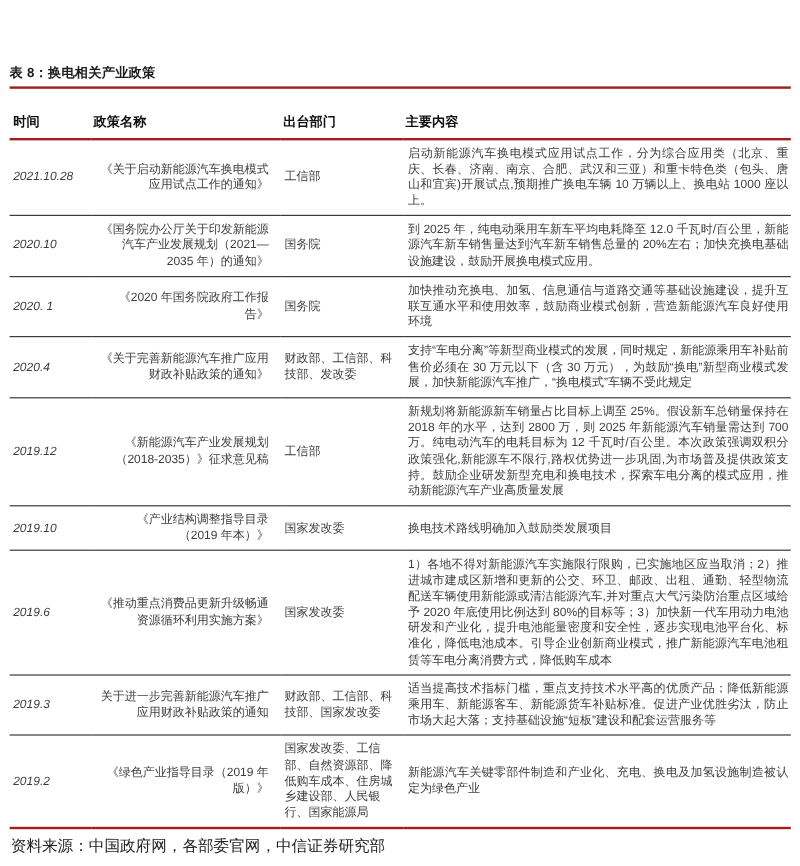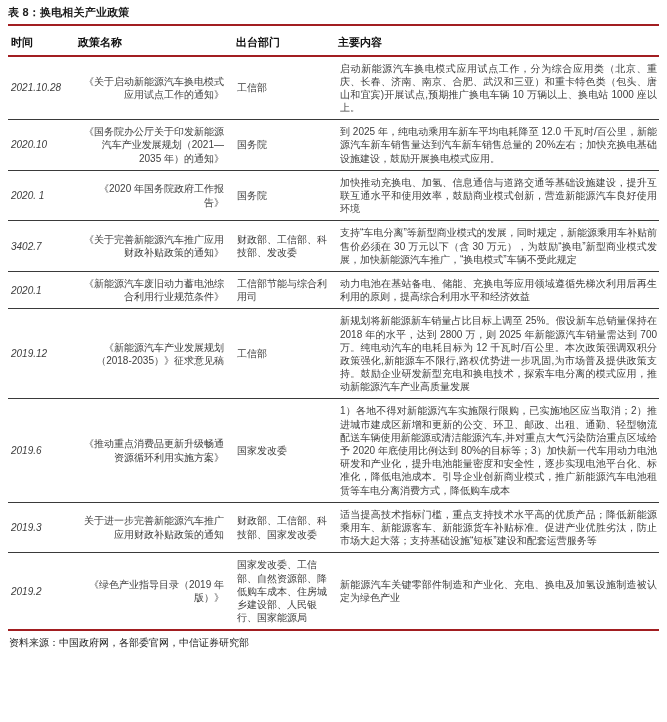--- a/index.html
+++ b/index.html
@@ -6,26 +6,26 @@
   * { margin: 0; padding: 0; box-sizing: border-box; }
   html, body { background: #ffffff; }
   body {
     width: 667px; height: 722px; overflow: hidden;
     font-family: "Liberation Sans", "DejaVu Sans", sans-serif;
     color: var(--ink);
   }
   .page { padding: 4px 8px 0 8px; }
   .doc-title {
     font-size: 11px; font-weight: bold; color: #1c1c1c;
-    padding: 1px 0 4px 0; letter-spacing: 0.2px;
+    padding: 1px 0 4px 0; letter-spacing: 0.2px; margin-top: 48px;
   }
   .title-rule { border: none; border-top: 2px solid var(--accent); }
   table.policy-table {
     width: 100%; border-collapse: collapse; table-layout: fixed;
-    font-size: 10px; line-height: 1.32; margin-top: 4px;
+    font-size: 10px; line-height: 1.32; margin-top: 16px;
   }
   col.c1 { width: 68px; }
   col.c2 { width: 158px; }
   col.c3 { width: 102px; }
   thead th {
     font-size: 11px; font-weight: bold; color: #111;
     text-align: left; padding: 5px 2px 5px 2px;
     border-bottom: 2px solid var(--accent);
   }
   thead th.h-time { padding-left: 3px; }
@@ -33,21 +33,21 @@
     padding: 5px 3px; vertical-align: middle;
     border-bottom: 1px solid var(--sep);
     color: #3d3d3d;
   }
   tbody tr:last-child td { border-bottom: 2px solid var(--accent); }
   td.c-time { padding-left: 3px; color: #3d3d3d; font-style: italic; }
   td.c-policy { text-align: right; padding-left: 6px; padding-right: 10px; }
   td.c-dept { padding-right: 8px; }
   td.c-content { text-align: justify; padding-left: 4px; padding-right: 2px; }
   .source-note {
-    font-size: 10px; color: #222; padding: 5px 0 0 1px;
+    font-size: 13px; color: #222; padding: 5px 0 0 1px;
   }
 </style>
 </head>
 <body>
 
 <div class="page">
 
   <div class="doc-title">表 8：换电相关产业政策</div>
   <hr class="title-rule">
 
@@ -79,36 +79,36 @@
     <td class="c-dept">国务院</td>
     <td class="c-content">到 2025 年，纯电动乘用车新车平均电耗降至 12.0 千瓦时/百公里，新能源汽车新车销售量达到汽车新车销售总量的 20%左右；加快充换电基础设施建设，鼓励开展换电模式应用。</td>
   </tr>
         <tr>
     <td class="c-time">2020. 1</td>
     <td class="c-policy">《2020 年国务院政府工作报告》</td>
     <td class="c-dept">国务院</td>
     <td class="c-content">加快推动充换电、加氢、信息通信与道路交通等基础设施建设，提升互联互通水平和使用效率，鼓励商业模式创新，营造新能源汽车良好使用环境</td>
   </tr>
         <tr>
-    <td class="c-time">3402.7</td>
+    <td class="c-time">2020.4</td>
     <td class="c-policy">《关于完善新能源汽车推广应用财政补贴政策的通知》</td>
     <td class="c-dept">财政部、工信部、科技部、发改委</td>
     <td class="c-content">支持“车电分离”等新型商业模式的发展，同时规定，新能源乘用车补贴前售价必须在 30 万元以下（含 30 万元），为鼓励“换电”新型商业模式发展，加快新能源汽车推广，“换电模式”车辆不受此规定</td>
-  </tr>
-        <tr>
-    <td class="c-time">2020.1</td>
-    <td class="c-policy">《新能源汽车废旧动力蓄电池综合利用行业规范条件》</td>
-    <td class="c-dept">工信部节能与综合利用司</td>
-    <td class="c-content">动力电池在基站备电、储能、充换电等应用领域遵循先梯次利用后再生利用的原则，提高综合利用水平和经济效益</td>
   </tr>
         <tr>
     <td class="c-time">2019.12</td>
     <td class="c-policy">《新能源汽车产业发展规划（2018-2035）》征求意见稿</td>
     <td class="c-dept">工信部</td>
     <td class="c-content">新规划将新能源新车销量占比目标上调至 25%。假设新车总销量保持在 2018 年的水平，达到 2800 万，则 2025 年新能源汽车销量需达到 700 万。纯电动汽车的电耗目标为 12 千瓦时/百公里。本次政策强调双积分政策强化,新能源车不限行,路权优势进一步巩固,为市场普及提供政策支持。鼓励企业研发新型充电和换电技术，探索车电分离的模式应用，推动新能源汽车产业高质量发展</td>
+  </tr>
+        <tr>
+    <td class="c-time">2019.10</td>
+    <td class="c-policy">《产业结构调整指导目录（2019 年本）》</td>
+    <td class="c-dept">国家发改委</td>
+    <td class="c-content">换电技术路线明确加入鼓励类发展项目</td>
   </tr>
         <tr>
     <td class="c-time">2019.6</td>
     <td class="c-policy">《推动重点消费品更新升级畅通资源循环利用实施方案》</td>
     <td class="c-dept">国家发改委</td>
     <td class="c-content">1）各地不得对新能源汽车实施限行限购，已实施地区应当取消；2）推进城市建成区新增和更新的公交、环卫、邮政、出租、通勤、轻型物流配送车辆使用新能源或清洁能源汽车,并对重点大气污染防治重点区域给予 2020 年底使用比例达到 80%的目标等；3）加快新一代车用动力电池研发和产业化，提升电池能量密度和安全性，逐步实现电池平台化、标准化，降低电池成本。引导企业创新商业模式，推广新能源汽车电池租赁等车电分离消费方式，降低购车成本</td>
   </tr>
         <tr>
     <td class="c-time">2019.3</td>
     <td class="c-policy">关于进一步完善新能源汽车推广应用财政补贴政策的通知</td>

